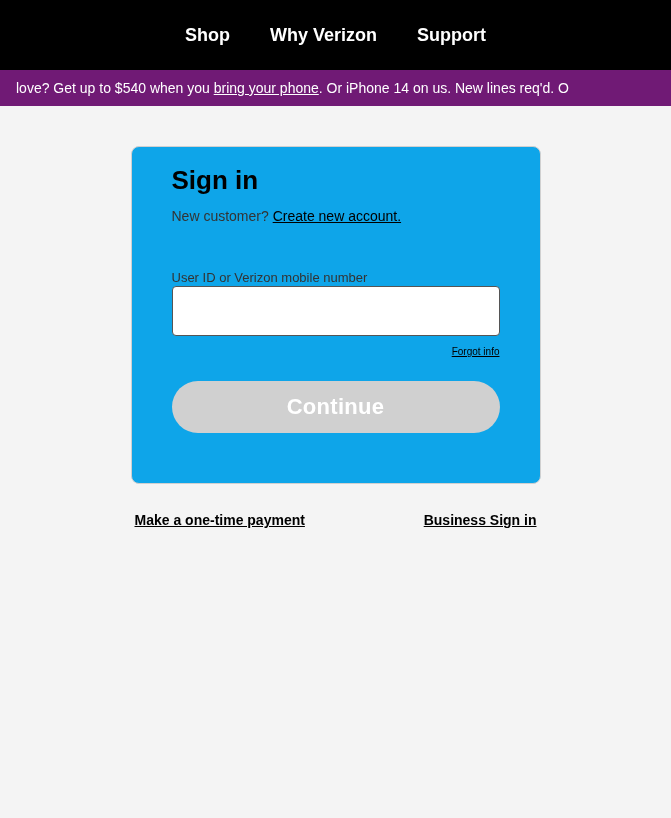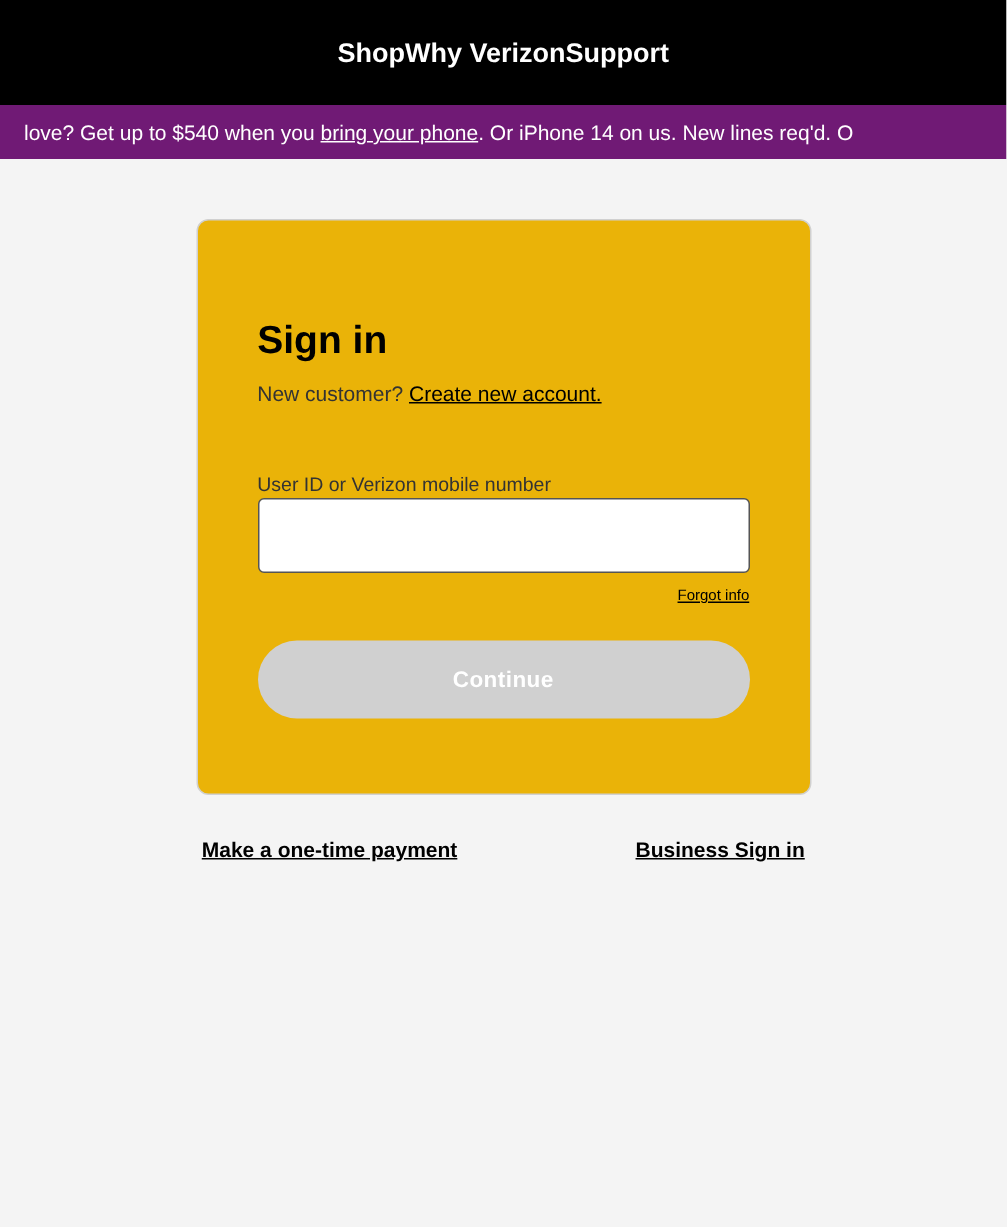--- a/index.html
+++ b/index.html
@@ -21,20 +21,21 @@
       background-color: #000000;
       width: 100%;
       height: 70px;
       display: flex;
       align-items: center;
       justify-content: center;
     }
 
     .header-nav {
       display: flex;
+      gap: 40px;
       align-items: center;
     }
 
     .header-nav a {
       color: #ffffff;
       text-decoration: none;
       font-size: 18px;
       font-weight: 600;
       cursor: pointer;
     }
@@ -60,25 +61,25 @@
     .main-content {
       display: flex;
       flex-direction: column;
       align-items: center;
       padding: 40px 16px 60px;
       min-height: 660px;
     }
 
     
     .signin-card {
-      background-color: #eab308;
+      background-color: #0ea5e9;
       border: 1px solid #d0d0d0;
       border-radius: 8px;
       width: 410px;
-      padding: 64px 40px 50px;
+      padding: 18px 40px 50px;
     }
 
     .signin-title {
       font-size: 26px;
       font-weight: 700;
       color: #000000;
       margin-bottom: 12px;
     }
 
     .new-customer-text {
@@ -126,21 +127,21 @@
       border: none;
       font-family: inherit;
     }
 
     .continue-button {
       width: 100%;
       height: 52px;
       border-radius: 30px;
       background-color: #d0d0d0;
       color: #ffffff;
-      font-size: 15px;
+      font-size: 22px;
       font-weight: 600;
       border: none;
       cursor: pointer;
       letter-spacing: 0.3px;
     }
 
     
     .footer-links {
       display: flex;
       justify-content: space-between;

